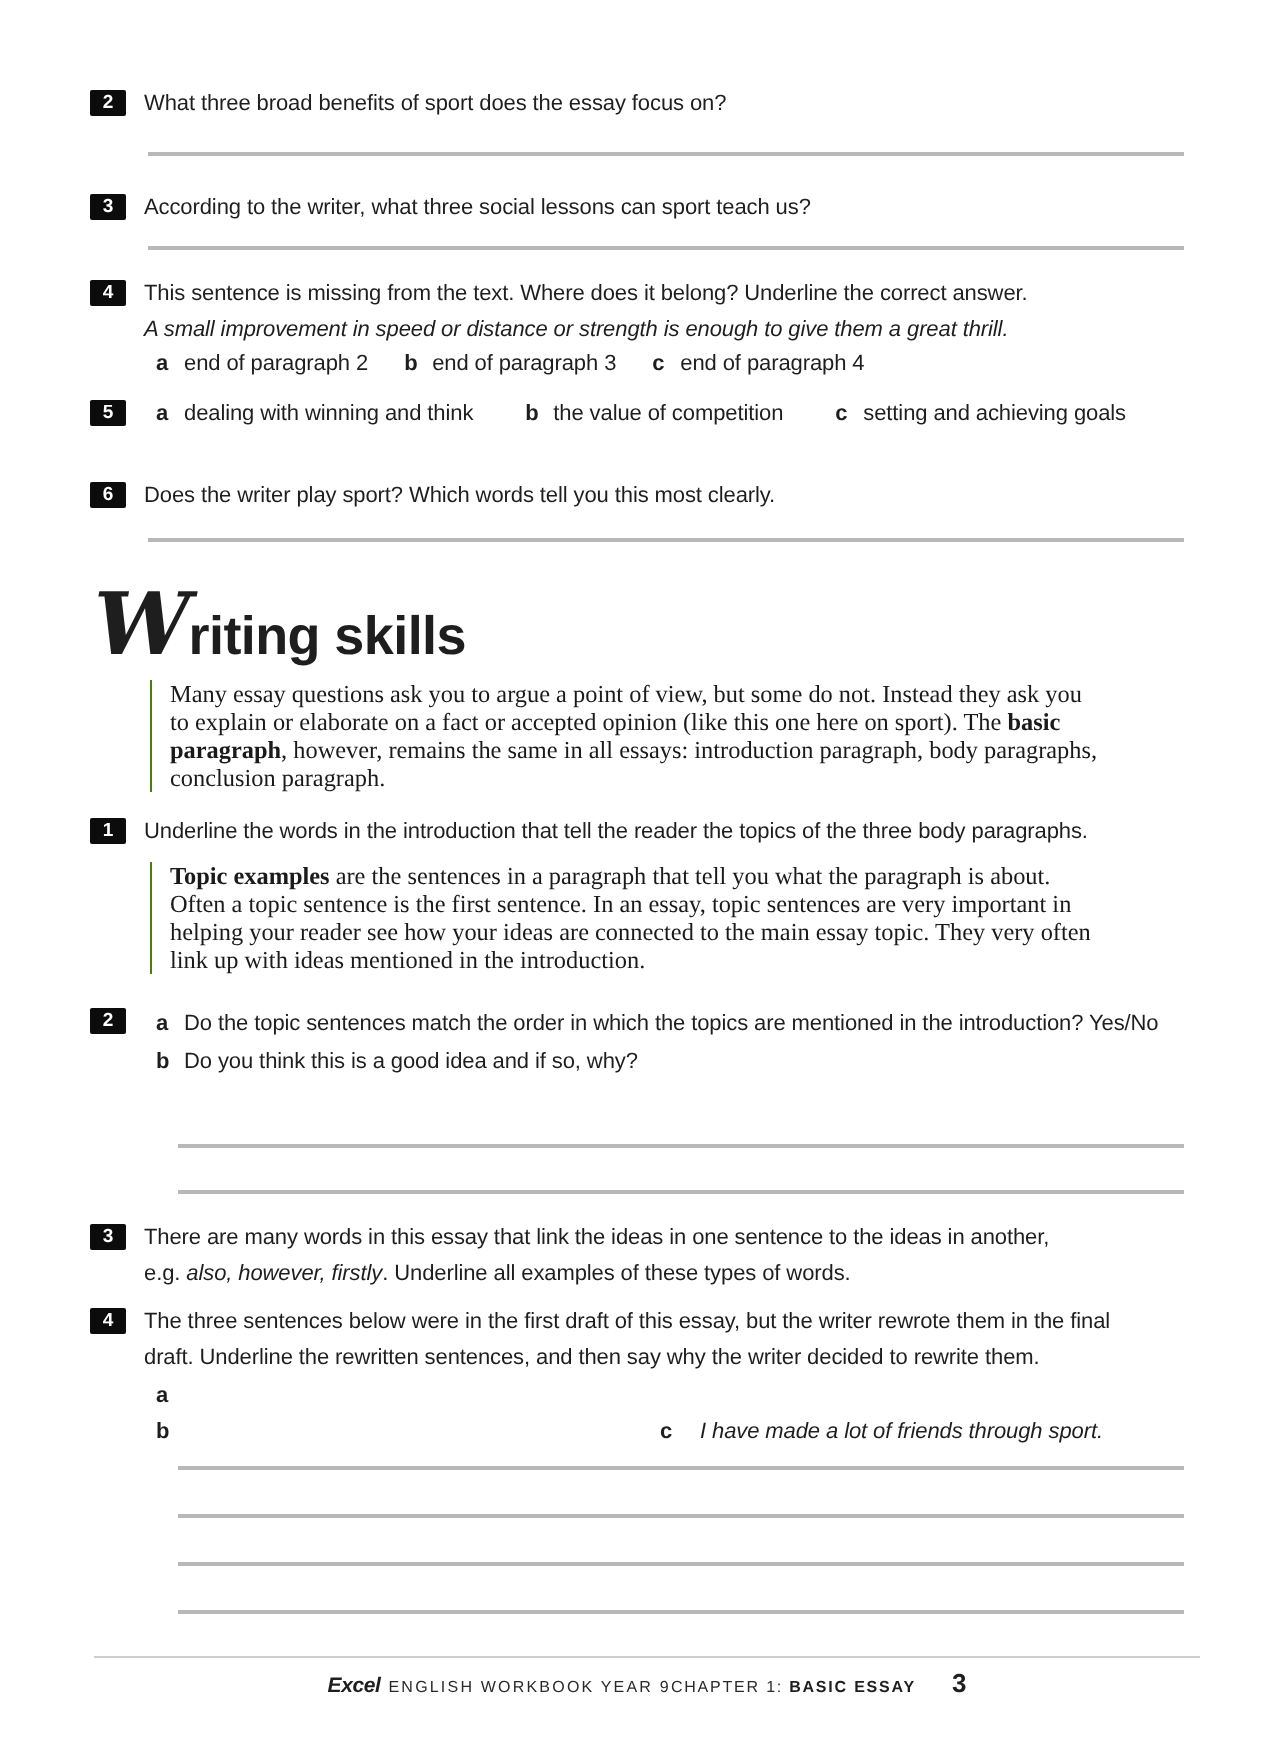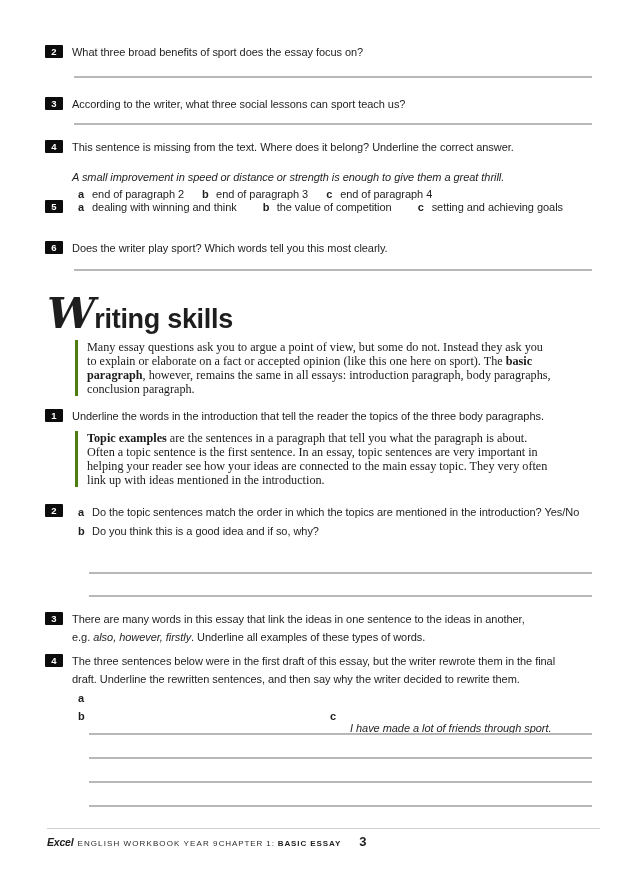--- a/index.html
+++ b/index.html
@@ -4,21 +4,21 @@
 <style>
   html,body{margin:0;padding:0;}
   body{
     width:640px;height:875px;background:#ffffff;
     font-family:"Liberation Sans",sans-serif;color:#1e1e1e;
     -webkit-font-smoothing:antialiased;
   }
   .page{position:relative;width:640px;height:875px;background:#fff;overflow:hidden;}
   .abs{position:absolute;}
   .nw{white-space:nowrap;}
-  .it{font-style:italic;margin-top:12px;}
+  .it{font-style:italic;}
   .b{font-weight:bold;}
 
   
   .q-row{display:flex;align-items:flex-start;}
   .badge{
     flex:0 0 auto;width:18px;height:13px;margin-top:1px;
     background:#0c0c0c;color:#ffffff;border-radius:1px;
     font-size:9.5px;font-weight:bold;text-align:center;line-height:13px;
   }
   .qtext{margin-left:9px;font-size:11px;line-height:17.5px;letter-spacing:-0.05px;}
@@ -39,28 +39,28 @@
     font-family:"DejaVu Serif",serif;font-style:italic;font-weight:bold;
     font-size:43px;letter-spacing:-1px;
   }
   .head-rest{
     font-family:"Liberation Sans",sans-serif;font-weight:bold;
     font-size:27px;letter-spacing:-0.3px;
   }
 
   
   .quote{
-    border-left:3px solid #4d7c0f;padding-left:9px;
+    border-left:1px solid #4d7c0f;padding-left:9px;
     font-family:"Liberation Serif",serif;font-size:12.2px;line-height:14px;
     color:#1a1a1a;
   }
 
   
   .footline{border-top:1px solid #cfcfcf;height:0;}
-  .footer{display:flex;justify-content:flex-start;align-items:baseline;}
+  .footer{display:flex;justify-content:center;align-items:baseline;}
   .f-left{display:flex;align-items:baseline;}
   .f-brand{font-weight:bold;font-style:italic;font-size:10.5px;letter-spacing:-0.2px;}
   .f-series{font-size:8px;letter-spacing:1.1px;margin-left:4px;color:#2a2a2a;}
   .f-right{display:flex;align-items:baseline;}
   .f-ch{font-size:8px;letter-spacing:0.9px;color:#2a2a2a;}
   .f-chb{font-size:8px;letter-spacing:0.9px;font-weight:bold;margin-left:3px;}
   .f-page{font-size:13px;font-weight:bold;margin-left:18px;}
 </style>
 </head>
 <body>

